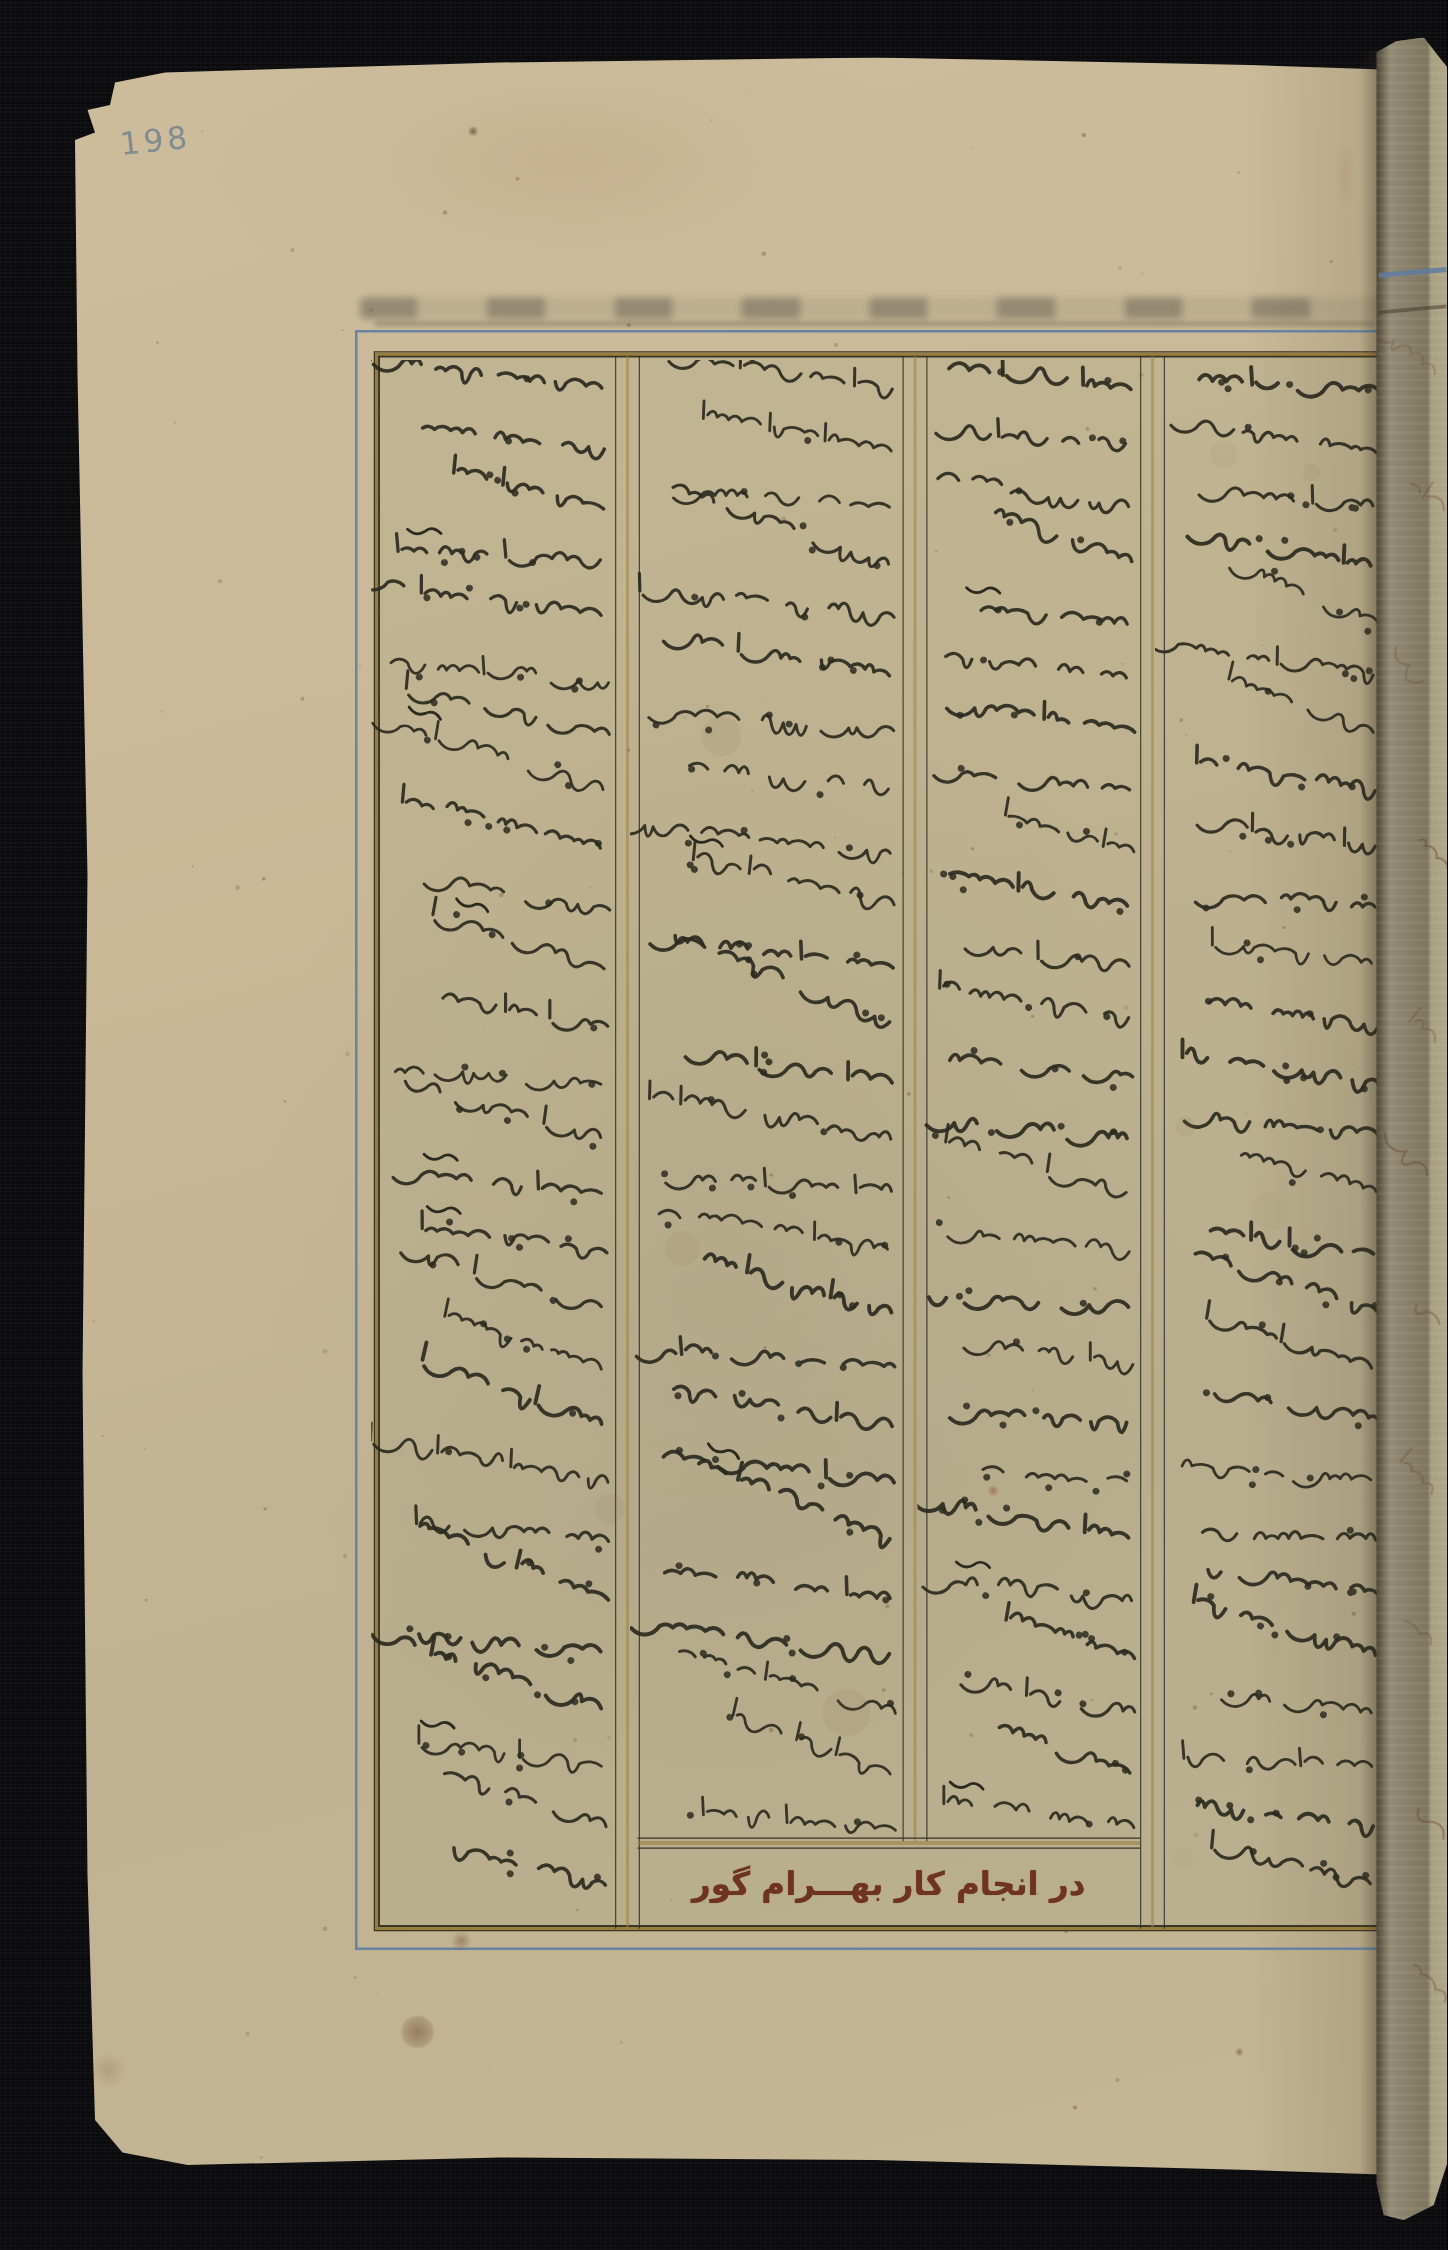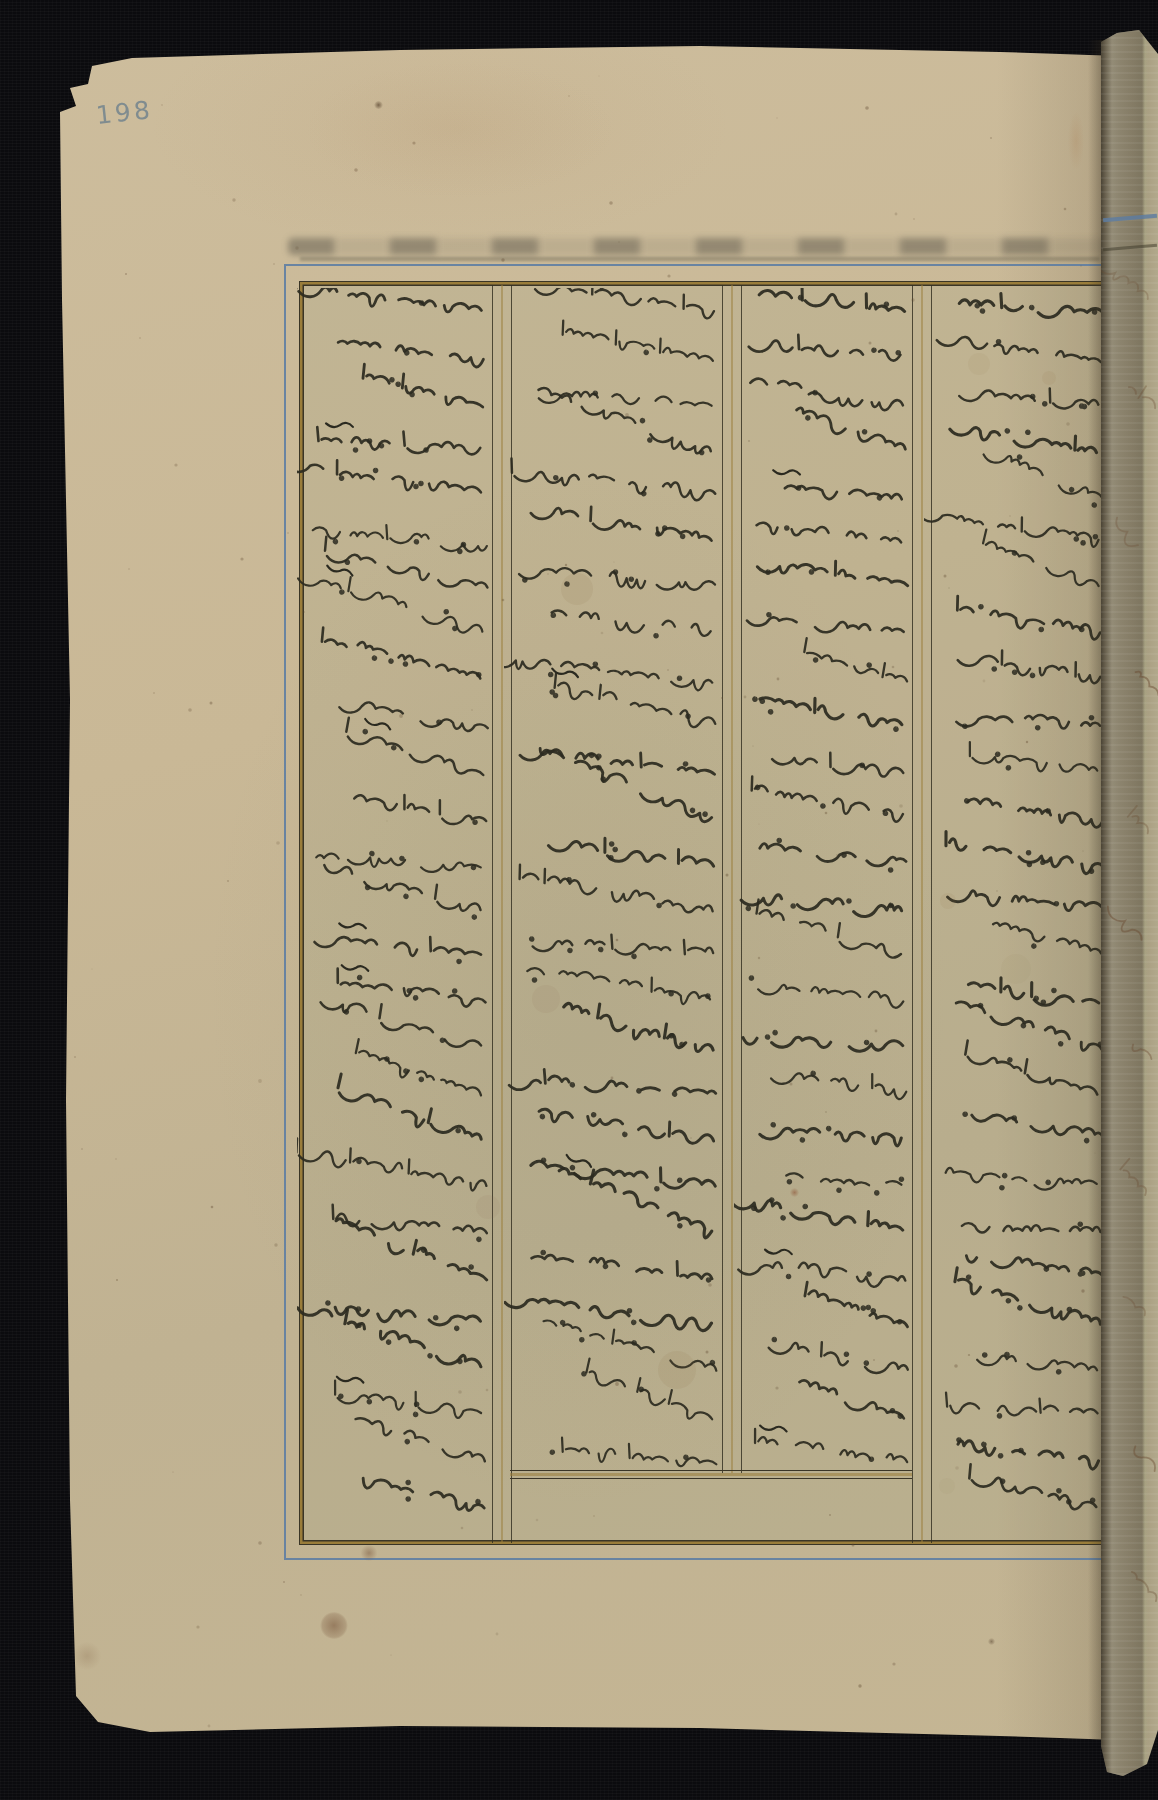--- a/index.html
+++ b/index.html
@@ -521,20 +521,21 @@
           <path d="M 0.0 -1.2 c -3.0 11.7 -6.9 11.7 -9.9 0.6 c -2.8 -4.4 -6.5 -4.4 -9.3 -0.5 M -35.7 -0.3 c -2.6 -5.4 -6.1 -5.4 -8.7 -0.2 c -4.6 -5.8 -10.8 -5.8 -15.4 0.5 M -74.3 0.8 c -3.6 -3.0 -8.4 -3.0 -12.0 -0.6 M -104.5 -1.0 c -3.0 10.1 -6.9 10.1 -9.8 0.5 c -3.4 6.5 -7.9 6.5 -11.2 0.3 c -3.0 -6.9 -7.0 -6.9 -10.0 0.3 c -1.8 -5.7 -4.2 -5.7 -6.0 -0.8 " fill="none" stroke="#2b2a20" stroke-width="3.09" stroke-linecap="round" stroke-linejoin="round" opacity="0.92"></path>
           <path d="M -78.3 -3.5 a1.4 1.4 0 1 0 .1 0 M -141.1 -6.4 a1.4 1.4 0 1 0 .1 0 M -97.9 4.3 a1.4 1.4 0 1 0 .1 0 M -115.9 -5.0 a1.4 1.4 0 1 0 .1 0 " fill="none" stroke="#2b2a20" stroke-width="2.8" opacity="0.85"></path>
         </g>
         <g transform="translate(172.46101341582835,1218.1) rotate(13.2)">
           <path d="M 0.0 0.9 c -4.3 -4.1 -10.0 -4.1 -14.2 -0.4 c -4.1 10.0 -9.6 10.0 -13.8 0.7 c -2.9 -6.1 -6.7 -6.1 -9.6 0.7 c -3.4 -5.0 -7.8 -5.0 -11.2 -0.8 M -56.1 -0.6 c -4.9 -4.7 -11.4 -4.7 -16.3 0.8 c -3.4 6.3 -7.8 6.3 -11.2 -0.4 c -4.1 8.1 -9.6 8.1 -13.8 -0.2 c -2.3 -6.3 -5.5 -6.3 -7.8 -0.3 c -4 8 -14 11 -22 4 M -130.1 2 l -2 -14 " fill="none" stroke="#2b2a20" stroke-width="2.62" stroke-linecap="round" stroke-linejoin="round" opacity="0.92"></path>
           <path d="M -5.1 -6.2 a1.4 1.4 0 1 0 .1 0 M -27.9 0.7 a1.4 1.4 0 1 0 .1 0 M -40.1 -7.8 a1.4 1.4 0 1 0 .1 0 M -97.1 -4.2 a1.4 1.4 0 1 0 .1 0 " fill="none" stroke="#2b2a20" stroke-width="2.8" opacity="0.85"></path>
         </g>
       </svg>
 
     <div class="rubric-rule"></div>
+    <div class="rubric" dir="rtl" lang="fa">در انجام کار بهـــرام گور</div>
 
     <svg id="specks" width="1158" height="1800" style="position:absolute;left:0;top:0">
         <circle cx="777" cy="118" r="0.8" fill="rgba(96,74,50,0.15)"></circle>
         <circle cx="722" cy="698" r="0.9" fill="rgba(96,74,50,0.33)"></circle>
         <circle cx="707" cy="1352" r="1.5" fill="rgba(96,74,50,0.36)"></circle>
         <circle cx="212" cy="1207" r="1.3" fill="rgba(96,74,50,0.38)"></circle>
         <circle cx="611" cy="203" r="1.8" fill="rgba(96,74,50,0.33)"></circle>
         <circle cx="1081" cy="266" r="1.0" fill="rgba(96,74,50,0.13)"></circle>
         <circle cx="876" cy="1031" r="1.4" fill="rgba(96,74,50,0.32)"></circle>
         <circle cx="92" cy="969" r="0.5" fill="rgba(96,74,50,0.20)"></circle>

